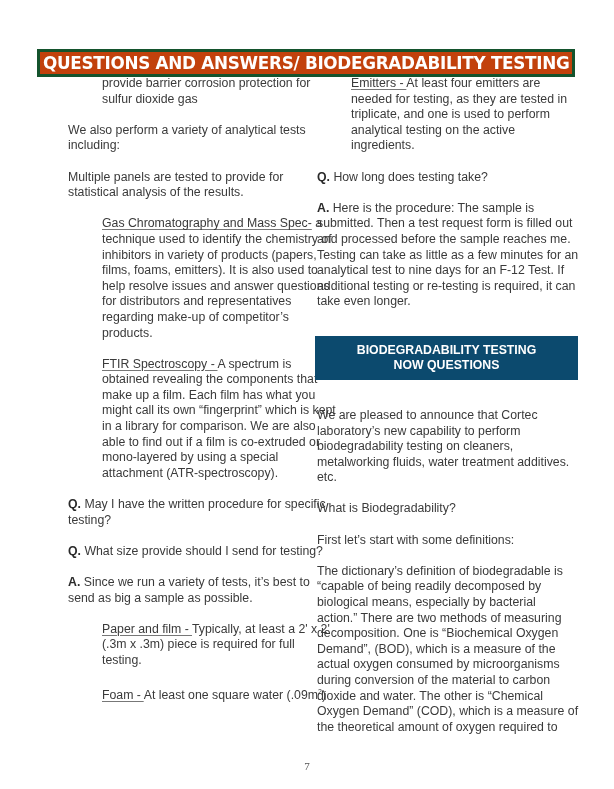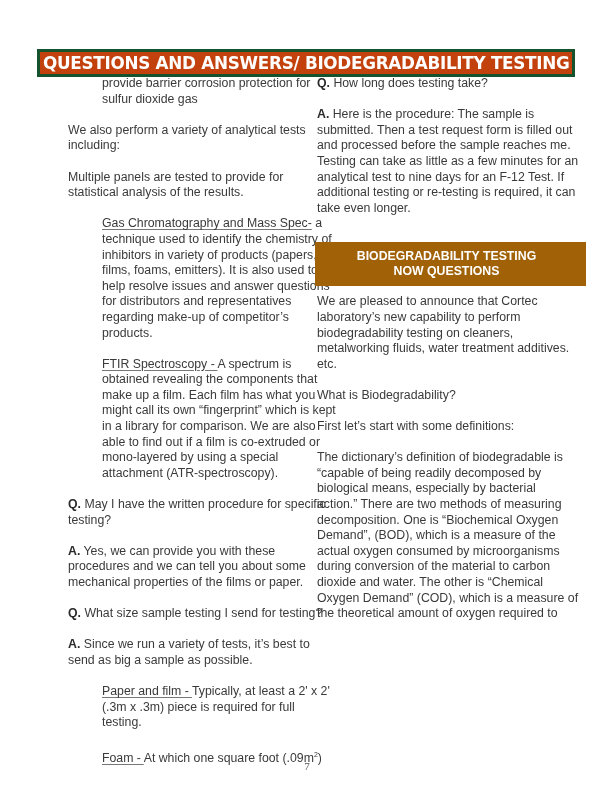--- a/index.html
+++ b/index.html
@@ -61,28 +61,28 @@
     .u {
       text-decoration: underline;
       text-decoration-color: #777;
       text-underline-offset: 2px;
     }
     .qa {
       font-weight: bold;
       color: #2a2a2a;
     }
     .green-box {
-      background: #a16207;
+      background: #0c4a6e;
       color: #ffffff;
       font-weight: bold;
       text-align: center;
       font-size: 12.3px;
       line-height: 15px;
-      padding: 7px 8px 7px 0;
-      margin: 4px 0 8px -2px;
+      padding: 7px 0 7px 0;
+      margin: 4px 0 28px -2px;
       width: 263px;
     }
     .page-number {
       position: absolute;
       left: 0;
       width: 614px;
       top: 760px;
       text-align: center;
       font-size: 11px;
       font-family: "Liberation Serif", serif;
@@ -105,42 +105,42 @@
     <span class="u">Gas Chromatography and Mass Spec-</span><span> a technique used to identify the chemistry of inhibitors in variety of products (papers, films, foams, emitters). It is also used to help resolve issues and answer questions for distributors and representatives regarding make-up of competitor’s products.</span>
   </p>
 
   <p class="indent">
     <span class="u">FTIR Spectroscopy - </span><span>A spectrum is obtained revealing the components that make up a film. Each film has what you might call its own “fingerprint” which is kept in a library for comparison. We are also able to find out if a film is co-extruded or mono-layered by using a special attachment (ATR-spectroscopy).</span>
   </p>
 
   <p>
     <span class="qa">Q.</span><span> May I have the written procedure for specific testing?</span>
   </p>
-  <p>
-    <span class="qa">A.</span><span> Yes, we can provide you with these procedures and we can tell you about some mechanical properties of the films or paper.</span>
-  </p>
 
   <p>
-    <span class="qa">Q.</span><span> What size sample testing I send for testing?</span>
+    <span class="qa">Q.</span><span> What size provide should I send for testing?</span>
   </p>
   <p>
     <span class="qa">A.</span><span> Since we run a variety of tests, it’s best to send as big a sample as possible.</span>
   </p>
 
   <p class="indent">
     <span class="u">Paper and film - </span><span>Typically, at least a 2' x 2' (.3m x .3m) piece is required for full testing.</span>
   </p>
 
   <p class="indent">
-    <span class="u">Foam - </span><span> At which one square foot (.09m</span><sup style="font-size:7px">2</sup><span>)</span>
+    <span class="u">Foam - </span><span> At least one square water (.09m</span><sup style="font-size:7px">2</sup><span>)</span>
   </p>
 </div>
 
 <div class="col col-right">
 
+  <p class="indent">
+    <span class="u">Emitters - </span><span>At least four emitters are needed for testing, as they are tested in triplicate, and one is used to perform analytical testing on the active ingredients.</span>
+  </p>
 
   <p>
     <span class="qa">Q.</span><span> How long does testing take?</span>
   </p>
   <p style="margin-bottom:26px">
     <span class="qa">A.</span><span> Here is the procedure: The sample is submitted.  Then a test request form is filled out and processed before the sample reaches me. Testing can take as little as a few minutes for an analytical test to nine days for an F-12 Test. If additional testing or re-testing is required, it can take even longer.</span>
   </p>
 
   <div class="green-box">
     <div>BIODEGRADABILITY TESTING</div>

